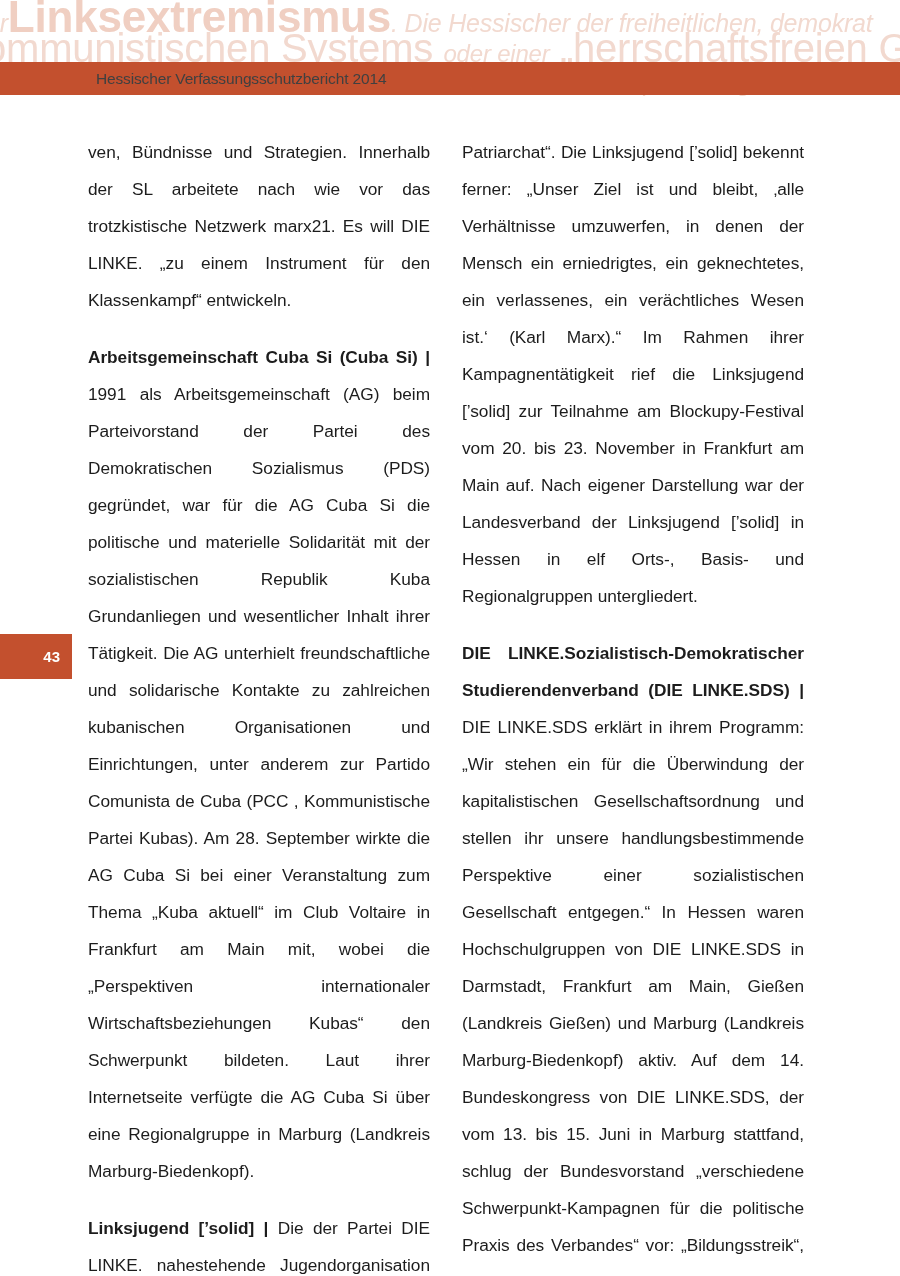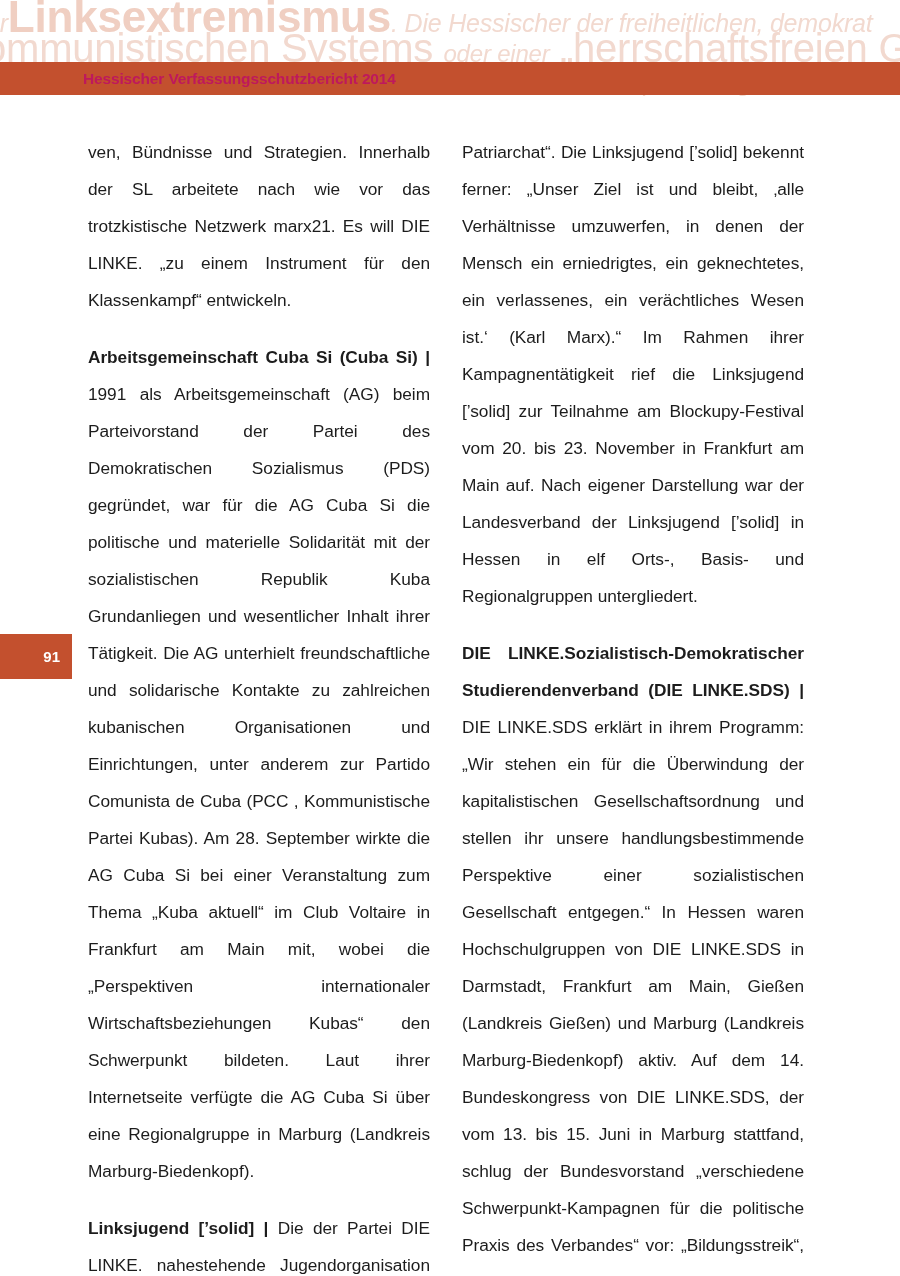--- a/index.html
+++ b/index.html
@@ -55,25 +55,25 @@
   .header-bar {
     position: absolute;
     left: 0;
     top: 62px;
     width: 900px;
     height: 33px;
     background: #c3502e;
   }
   .header-title {
     position: absolute;
-    left: 83px;
+    left: 96px;
     top: 70px;
     font-size: 15.5px;
-    font-weight: bold;
-    color: #be185d;
+    font-weight: normal;
+    color: #404040;
     letter-spacing: -0.15px;
     white-space: nowrap;
   }
 
   
   .page-number-tab {
     position: absolute;
     left: 0;
     top: 634px;
     width: 72px;
@@ -138,21 +138,21 @@
       <span>ein und behaupten, es gebe einen</span>
       <span class="big4">and</span>
     </div>
 
   </div>
 
   <div class="header-bar"></div>
   <div class="header-title">Hessischer Verfassungsschutzbericht 2014</div>
 
   <div class="page-number-tab">
-    <span>91</span>
+    <span>43</span>
   </div>
 
   <div class="columns">
 
     <div class="col">
       <p class="body">
         <span class="run-in"></span><span>ven, Bündnisse und Strategien. Innerhalb der SL arbeitete nach wie vor das trotzkistische Netzwerk marx21. Es will DIE LINKE. „zu einem Instrument für den Klassenkampf“ entwickeln.</span>
       </p>
       <p class="body">
         <span class="run-in">Arbeitsgemeinschaft Cuba Si (Cuba Si) | </span><span>1991 als Arbeitsgemeinschaft (AG) beim Parteivorstand der Partei des Demokratischen Sozialismus (PDS) gegründet, war für die AG Cuba Si die politische und materielle Solidarität mit der sozialistischen Republik Kuba Grundanliegen und wesentlicher Inhalt ihrer Tätigkeit. Die AG unterhielt freundschaftliche und solidarische Kontakte zu zahlreichen kubanischen Organisationen und Einrichtungen, unter anderem zur Partido Comunista de Cuba (PCC , Kommunistische Partei Kubas). Am 28. September wirkte die AG Cuba Si bei einer Veranstaltung zum Thema „Kuba aktuell“ im Club Voltaire in Frankfurt am Main mit, wobei die „Perspektiven internationaler Wirtschaftsbeziehungen Kubas“ den Schwerpunkt bildeten. Laut ihrer Internetseite verfügte die AG Cuba Si über eine Regionalgruppe in Marburg (Landkreis Marburg-Biedenkopf).</span>

